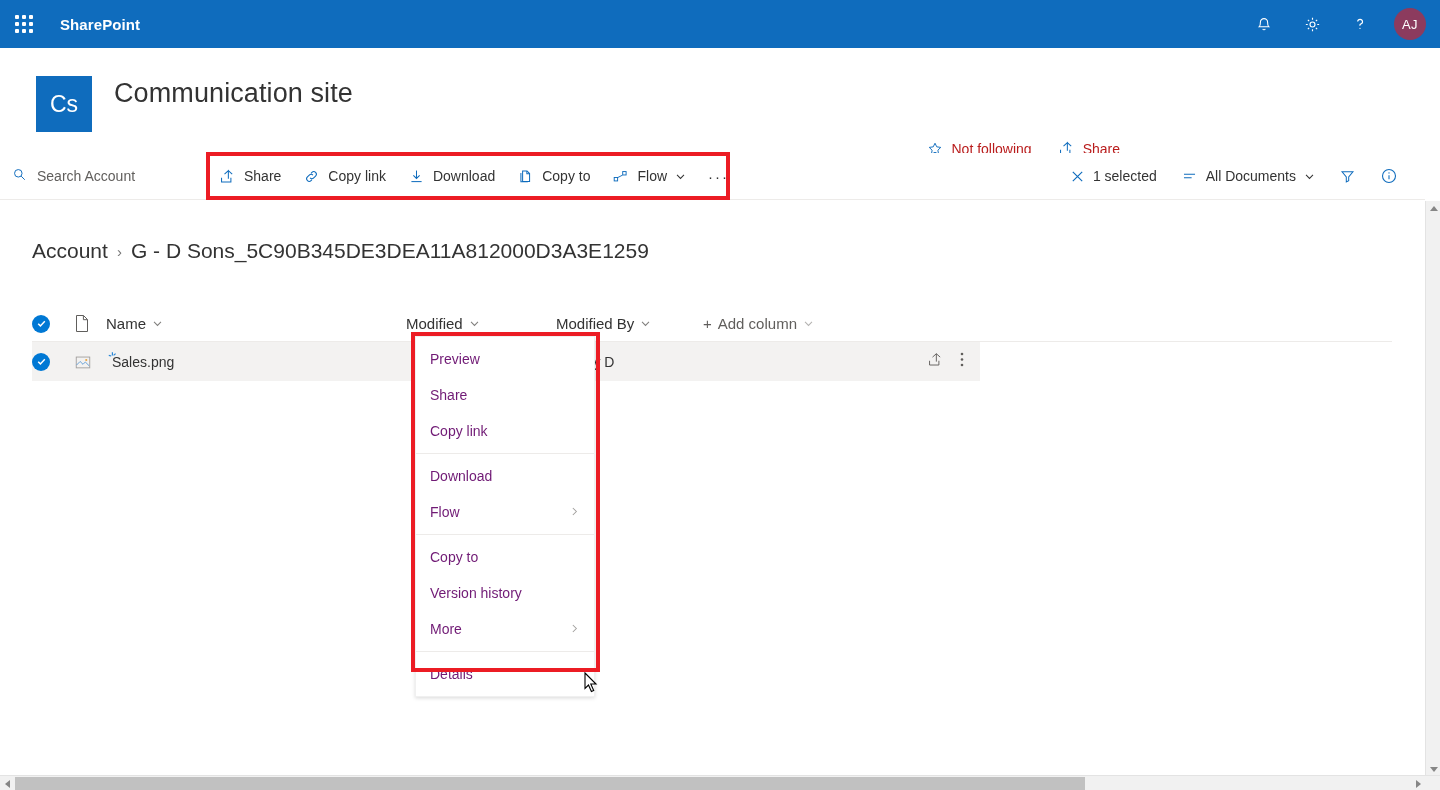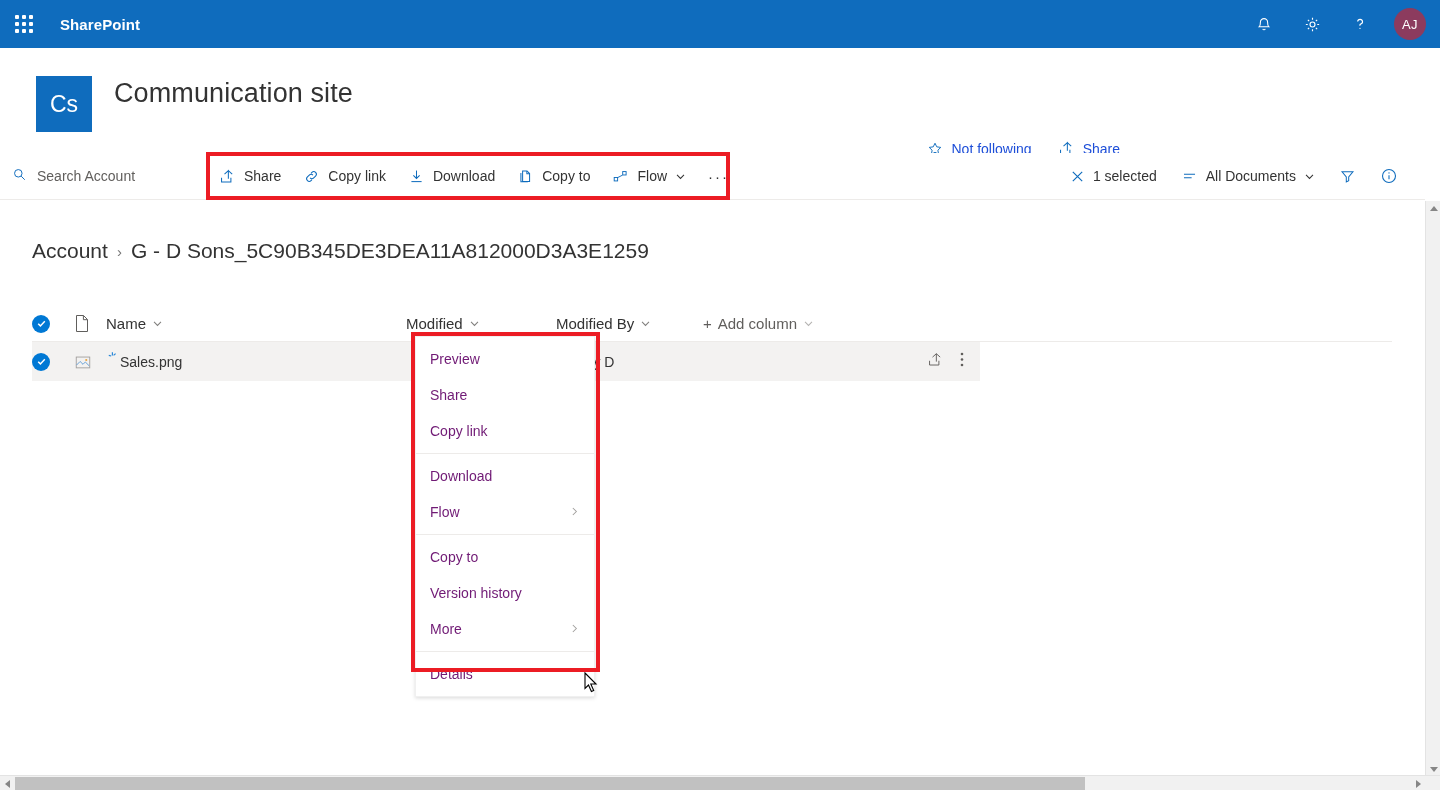--- a/index.html
+++ b/index.html
@@ -41,21 +41,21 @@
     font-weight:300;
   }
   .site-title {
     position:absolute; left:114px; top:24px; font-size:27px; color:#333; font-weight:300;
     letter-spacing:.1px;
   }
   .site-nav { position:absolute; left:114px; top:112px; display:flex; gap:30px; }
   .site-nav a { font-size:14px; color:#333; text-decoration:none; cursor:pointer; }
   .site-nav a.edit { color:#0f6cbd; }
   .head-actions { position:absolute; right:28px; top:86px; display:flex; gap:26px; align-items:center; }
-  .head-action { display:flex; align-items:center; gap:8px; font-size:14px; color:#1d4ed8; cursor:pointer; }
+  .head-action { display:flex; align-items:center; gap:8px; font-size:14px; color:#b91c1c; cursor:pointer; }
   .head-action svg { display:block; }
 
   
   .cmdbar {
     position:absolute; top:153px; left:0; width:1425px; height:47px;
     background:#fff; border-bottom:1px solid #edebe9; display:flex; align-items:center;
   }
   .search-wrap { display:flex; align-items:center; gap:10px; padding-left:12px; width:196px; height:32px; cursor:text; }
   .search-wrap input {
     border:none; outline:none; font-size:14px; color:#605e5c; background:transparent;
@@ -90,21 +90,21 @@
   .col .chev { opacity:.8; }
   .sel-circle {
     width:18px; height:18px; border-radius:50%; background:#0078d4; color:#fff;
     display:flex; align-items:center; justify-content:center; cursor:pointer; flex:none;
   }
 
   .row {
     position:absolute; left:32px; top:141px; width:948px; height:39px;
     background:#f3f2f1; display:flex; align-items:center;
   }
-  .row-name { font-size:14px; color:#333; display:flex; align-items:center; gap:8px; }
+  .row-name { font-size:14px; color:#333; display:flex; align-items:center; gap:0px; }
   .row-actions { margin-left:auto; display:flex; align-items:center; gap:16px; padding-right:16px; }
   .row-modifiedby { position:absolute; left:549px; font-size:14px; color:#333; }
 
   .spinner { position:relative; width:10px; height:10px; margin-right:-4px; top:-7px; }
 
   
   .ctxmenu {
     position:absolute; left:415px; top:336px; width:180px; background:#fff;
     box-shadow:0 1.6px 3.6px rgba(0,0,0,.132), 0 .3px .9px rgba(0,0,0,.108);
     z-index:55; padding:4px 0 4px 0; border:1px solid #f0f0f0;

